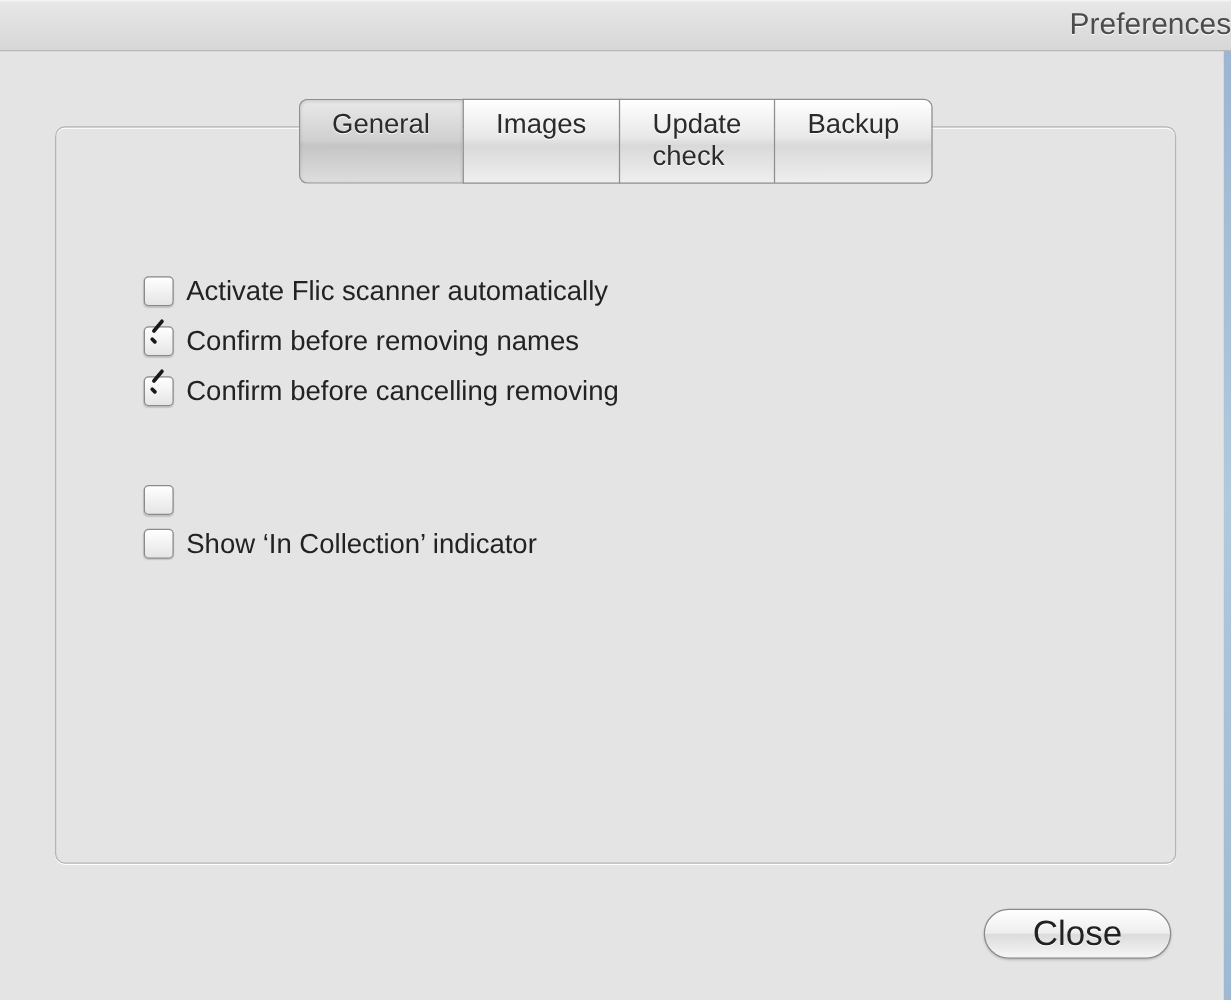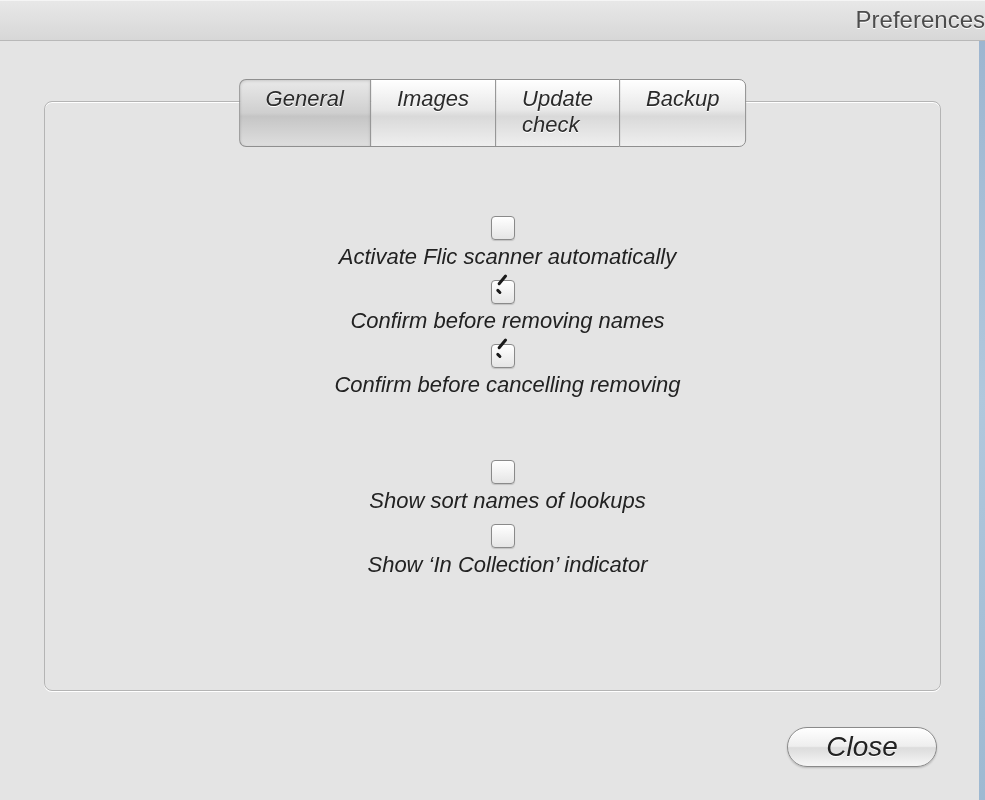--- a/index.html
+++ b/index.html
@@ -57,21 +57,20 @@
     background: linear-gradient(#6a93c0,#8fb5d8,#6f9cc5);
     opacity: .6;
     pointer-events: none;
   }
 
   .dialog-body {
     position: relative;
     padding: 0 0 20px 12px;
     height: calc(100% - 40px);
     box-sizing: border-box;
-    font-style: italic;
   }
 
   
   .tabbar {
     position: absolute;
     top: 38px;
     left: 50%;
     transform: translateX(-50%);
     display: flex;
     z-index: 2;
@@ -119,21 +118,20 @@
     left: 70px;
     top: 110px;
     right: 40px;
   }
 
   .opt-row {
     display: flex;
     align-items: center;
     margin: 4px 0 6px;
     line-height: 34px;
-    flex-direction: column;
   }
   .gap {
     height: 48px;
   }
 
   
   .chk {
     width: 22px;
     height: 22px;
     border: 1px solid #8a8a8a;
@@ -270,21 +268,20 @@
 
       <div class="opt-row">
         <span class="chk checked"></span>
         <span class="opt-label">Confirm before cancelling removing</span>
       </div>
 
       <div class="gap"></div>
 
       <div class="opt-row">
         <span class="chk"></span>
-        <span class="opt-label">Show sort names of lookups</span>
       </div>
 
       <div class="opt-row">
         <span class="chk"></span>
         <span class="opt-label">Show ‘In Collection’ indicator</span>
       </div>
 
 
     </div>
   </div>

